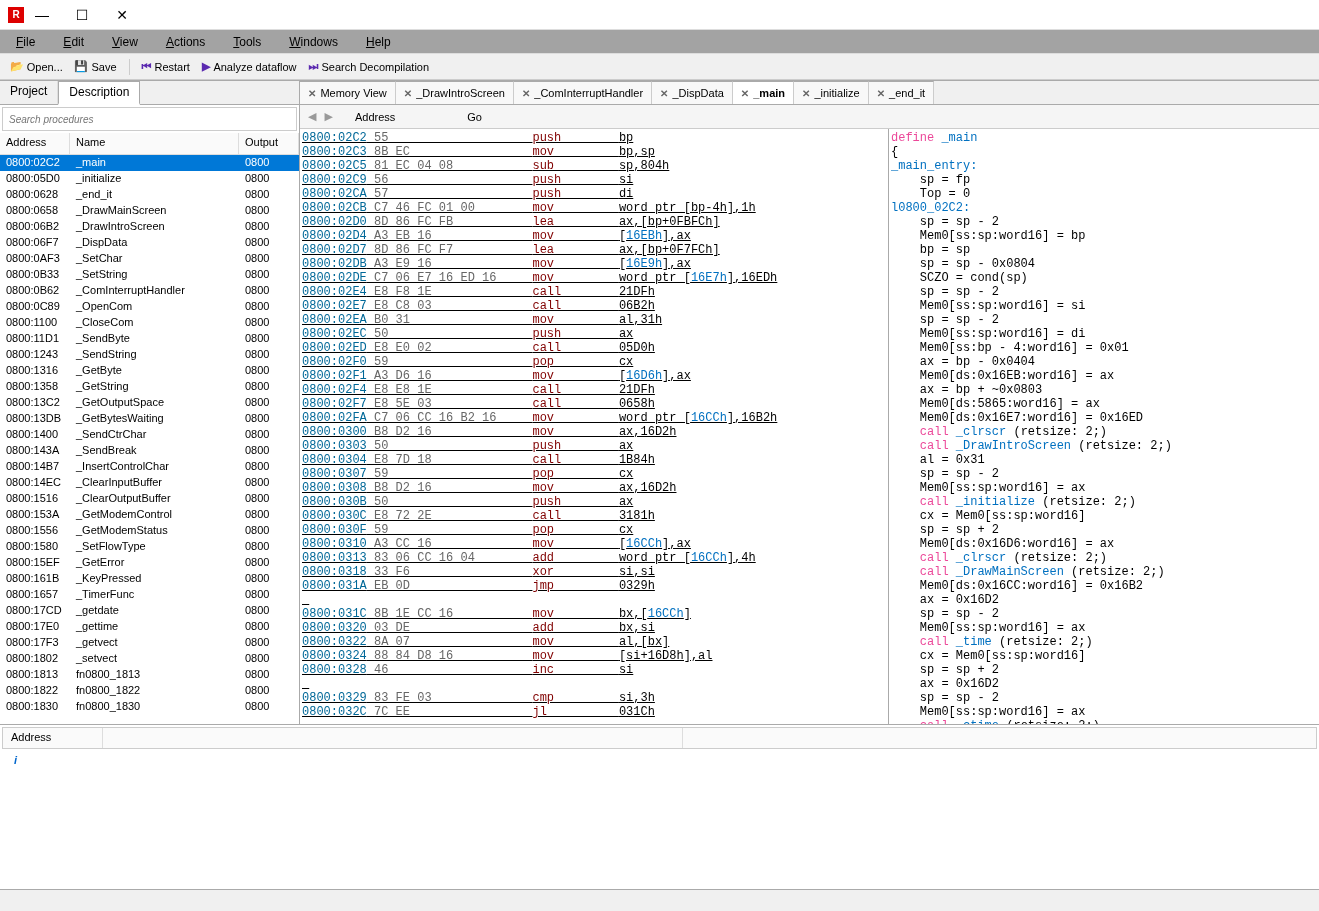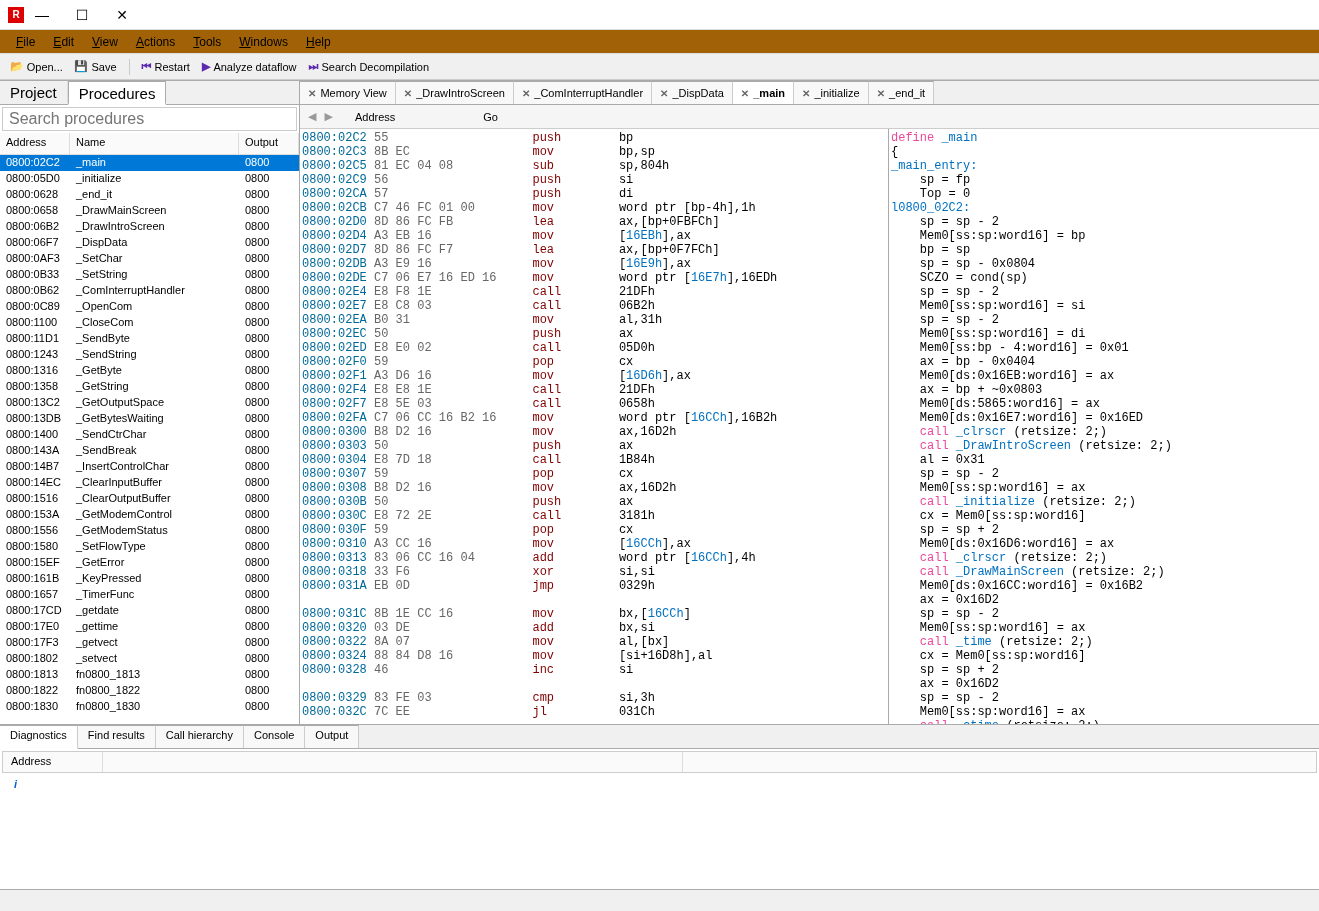--- a/index.html
+++ b/index.html
@@ -2,52 +2,52 @@
 <html><head>
 <meta charset="utf-8">
 <style>
 * { box-sizing: border-box; margin: 0; padding: 0; }
 body { font-family: "Segoe UI", Tahoma, sans-serif; font-size: 12px; background: #f0f0f0; height: 911px; width: 1319px; overflow: hidden; display: flex; flex-direction: column; }
 .title-bar { height: 30px; background: #fff; display: flex; align-items: center; padding: 0 8px; border-bottom: 1px solid #ddd; }
 .title-bar .app-icon { width: 16px; height: 16px; background: #d00; margin-right: 6px; font-size: 10px; color: #fff; display: flex; align-items: center; justify-content: center; font-weight: bold; }
 .title-bar .title { flex: 1; font-size: 12px; }
 .win-btns { display: flex; gap: 16px; }
 .win-btn { width: 24px; font-size: 14px; text-align: center; cursor: default; }
-.menu-bar { height: 24px; background: #a16207; display: flex; align-items: center; padding: 0 8px; gap: 2px; border-bottom: 1px solid #ddd; }
+.menu-bar { height: 24px; background: #a3a3a3; display: flex; align-items: center; padding: 0 8px; gap: 12px; border-bottom: 1px solid #ddd; }
 .menu-item { padding: 2px 8px; }
 .menu-item span.u { text-decoration: underline; }
 .toolbar { height: 26px; background: #f0f0f0; display: flex; align-items: center; padding: 0 6px; gap: 4px; border-bottom: 1px solid #ccc; }
 .tb-btn { display: flex; align-items: center; gap: 3px; padding: 2px 4px; font-size: 11px; }
 .tb-btn .icon { font-size: 11px; }
 .tb-sep { width: 1px; height: 16px; background: #ccc; margin: 0 4px; }
 .main-area { flex: 1; display: flex; overflow: hidden; border-top: 1px solid #aaa; }
 .left-panel { width: 300px; display: flex; flex-direction: column; background: #fff; border-right: 1px solid #aaa; }
 .left-tabs { height: 24px; display: flex; background: #f0f0f0; border-bottom: 1px solid #aaa; }
-.left-tab { padding: 3px 10px; font-size: 15px; border-right: 1px solid #ddd; }
+.left-tab { padding: 3px 10px; font-size: 12px; border-right: 1px solid #ddd; }
 .left-tab.active { background: #fff; border-bottom: 2px solid #fff; margin-bottom: -1px; border-top: 1px solid #aaa; border-left: 1px solid #aaa; border-right: 1px solid #aaa; }
 .search-box { height: 24px; border: 1px solid #ccc; margin: 2px; }
-.search-box input { width: 100%; height: 100%; border: none; outline: none; padding: 0 6px; font-size: 16px; color: #888; }
+.search-box input { width: 100%; height: 100%; border: none; outline: none; padding: 0 6px; font-size: 10px; color: #888; font-style: italic; }
 .proc-header { height: 22px; display: flex; background: #fff; border-bottom: 1px solid #ddd; font-size: 11px; }
 .proc-header > div { border-right: 1px solid #ddd; padding: 3px 6px; background: #fafafa; font-weight: normal; }
 .col-addr { width: 70px; }
 .col-name { flex: 1; }
 .col-seg { width: 60px; text-align: left; }
 .proc-list { flex: 1; overflow-y: auto; }
 .proc-row { height: 16px; display: flex; font-size: 11px; }
 .proc-row.selected { background: #0078d7; color: #fff; }
 .proc-row > div { padding: 1px 6px; overflow: hidden; white-space: nowrap; }
 .right-panel { flex: 1; display: flex; flex-direction: column; overflow: hidden; }
 .doc-tabs { height: 24px; display: flex; background: #f0f0f0; border-bottom: 1px solid #aaa; overflow: hidden; }
 .doc-tab { display: flex; align-items: center; gap: 4px; padding: 2px 8px; font-size: 11px; border-right: 1px solid #ccc; border-top: 1px solid #aaa; background: #f8f8f8; }
 .doc-tab.active { background: #fff; border-bottom: 1px solid #fff; margin-bottom: -1px; font-weight: bold; }
 .doc-tab .close-x { font-size: 10px; color: #666; font-weight: bold; }
 .nav-bar { height: 24px; display: flex; align-items: center; gap: 8px; padding: 0 8px; background: #f5f5f5; border-bottom: 1px solid #ccc; font-size: 11px; }
 .nav-arrow { color: #999; font-size: 11px; }
 .code-area { flex: 1; display: flex; overflow: hidden; }
-.disasm-panel { flex: 1; overflow: auto; background: #fff; font-family: "Consolas", "Courier New", monospace; font-size: 12px; white-space: pre; line-height: 14px; padding: 2px; border-right: 1px solid #aaa; }
+.disasm-panel { flex: 1; overflow: auto; background: #fff; font-family: "Consolas", "Courier New", monospace; font-size: 12px; white-space: pre; line-height: 14px; padding: 2px; border-right: 1px solid #aaa; text-decoration: underline; }
 .pseudo-panel { width: 430px; overflow: auto; background: #fff; font-family: "Consolas", "Courier New", monospace; font-size: 12px; white-space: pre; line-height: 14px; padding: 2px; }
 .addr-c { color: #006898; }
 .byte-c { color: #666; }
 .mnem-c { color: #800000; }
 .kw-c { color: #ec4899; }
 .link-c { color: #0070c0; }
 .fn-c { color: #0070c0; }
 .bottom-panel { height: 165px; background: #fff; border-top: 1px solid #aaa; display: flex; flex-direction: column; }
 .bottom-tabs { height: 24px; display: flex; border-bottom: 1px solid #aaa; background: #f0f0f0; }
 .bottom-tab { padding: 3px 10px; font-size: 11px; border-right: 1px solid #ccc; border-top: 1px solid #aaa; background: #f8f8f8; }
@@ -105,21 +105,21 @@
       <span class="icon" style="color:#5b2ab0;font-weight:bold">⏭</span>
       <span>Search Decompilation</span>
     </div>
 </div>
 
 <div class="main-area">
 
   <div class="left-panel">
     <div class="left-tabs">
       <div class="left-tab">Project</div>
-      <div class="left-tab active">Procedures</div>
+      <div class="left-tab active">Description</div>
     </div>
     <div class="search-box">
       <input type="text" placeholder="Search procedures" style="">
     </div>
     <div class="proc-header">
       <div class="col-addr">Address</div>
       <div class="col-name">Name</div>
       <div class="col-seg">Output</div>
     </div>
     <div class="proc-list">
@@ -329,37 +329,30 @@
         </div>
         <div class="doc-tab">
           <span class="close-x">✕</span>
           <span>_end_it</span>
         </div>
       </div>
     <div class="nav-bar">
       <span class="nav-arrow">◀</span>
       <span class="nav-arrow">▶</span>
       <span style="margin-left:14px">Address</span>
-      <span style="margin-left:80px">Go</span>
+      <span style="margin-left:64px">Go</span>
     </div>
     <div class="code-area">
       <div class="disasm-panel"><div><span class="addr-c">0800:02C2</span> <span class="byte-c">55                    </span><span class="mnem-c">push        </span>bp</div><div><span class="addr-c">0800:02C3</span> <span class="byte-c">8B EC                 </span><span class="mnem-c">mov         </span>bp,sp</div><div><span class="addr-c">0800:02C5</span> <span class="byte-c">81 EC 04 08           </span><span class="mnem-c">sub         </span>sp,804h</div><div><span class="addr-c">0800:02C9</span> <span class="byte-c">56                    </span><span class="mnem-c">push        </span>si</div><div><span class="addr-c">0800:02CA</span> <span class="byte-c">57                    </span><span class="mnem-c">push        </span>di</div><div><span class="addr-c">0800:02CB</span> <span class="byte-c">C7 46 FC 01 00        </span><span class="mnem-c">mov         </span>word ptr [bp-4h],1h</div><div><span class="addr-c">0800:02D0</span> <span class="byte-c">8D 86 FC FB           </span><span class="mnem-c">lea         </span>ax,[bp+0FBFCh]</div><div><span class="addr-c">0800:02D4</span> <span class="byte-c">A3 EB 16              </span><span class="mnem-c">mov         </span>[<span class="link-c">16EBh</span>],ax</div><div><span class="addr-c">0800:02D7</span> <span class="byte-c">8D 86 FC F7           </span><span class="mnem-c">lea         </span>ax,[bp+0F7FCh]</div><div><span class="addr-c">0800:02DB</span> <span class="byte-c">A3 E9 16              </span><span class="mnem-c">mov         </span>[<span class="link-c">16E9h</span>],ax</div><div><span class="addr-c">0800:02DE</span> <span class="byte-c">C7 06 E7 16 ED 16     </span><span class="mnem-c">mov         </span>word ptr [<span class="link-c">16E7h</span>],16EDh</div><div><span class="addr-c">0800:02E4</span> <span class="byte-c">E8 F8 1E              </span><span class="mnem-c">call        </span>21DFh</div><div><span class="addr-c">0800:02E7</span> <span class="byte-c">E8 C8 03              </span><span class="mnem-c">call        </span>06B2h</div><div><span class="addr-c">0800:02EA</span> <span class="byte-c">B0 31                 </span><span class="mnem-c">mov         </span>al,31h</div><div><span class="addr-c">0800:02EC</span> <span class="byte-c">50                    </span><span class="mnem-c">push        </span>ax</div><div><span class="addr-c">0800:02ED</span> <span class="byte-c">E8 E0 02              </span><span class="mnem-c">call        </span>05D0h</div><div><span class="addr-c">0800:02F0</span> <span class="byte-c">59                    </span><span class="mnem-c">pop         </span>cx</div><div><span class="addr-c">0800:02F1</span> <span class="byte-c">A3 D6 16              </span><span class="mnem-c">mov         </span>[<span class="link-c">16D6h</span>],ax</div><div><span class="addr-c">0800:02F4</span> <span class="byte-c">E8 E8 1E              </span><span class="mnem-c">call        </span>21DFh</div><div><span class="addr-c">0800:02F7</span> <span class="byte-c">E8 5E 03              </span><span class="mnem-c">call        </span>0658h</div><div><span class="addr-c">0800:02FA</span> <span class="byte-c">C7 06 CC 16 B2 16     </span><span class="mnem-c">mov         </span>word ptr [<span class="link-c">16CCh</span>],16B2h</div><div><span class="addr-c">0800:0300</span> <span class="byte-c">B8 D2 16              </span><span class="mnem-c">mov         </span>ax,16D2h</div><div><span class="addr-c">0800:0303</span> <span class="byte-c">50                    </span><span class="mnem-c">push        </span>ax</div><div><span class="addr-c">0800:0304</span> <span class="byte-c">E8 7D 18              </span><span class="mnem-c">call        </span>1B84h</div><div><span class="addr-c">0800:0307</span> <span class="byte-c">59                    </span><span class="mnem-c">pop         </span>cx</div><div><span class="addr-c">0800:0308</span> <span class="byte-c">B8 D2 16              </span><span class="mnem-c">mov         </span>ax,16D2h</div><div><span class="addr-c">0800:030B</span> <span class="byte-c">50                    </span><span class="mnem-c">push        </span>ax</div><div><span class="addr-c">0800:030C</span> <span class="byte-c">E8 72 2E              </span><span class="mnem-c">call        </span>3181h</div><div><span class="addr-c">0800:030F</span> <span class="byte-c">59                    </span><span class="mnem-c">pop         </span>cx</div><div><span class="addr-c">0800:0310</span> <span class="byte-c">A3 CC 16              </span><span class="mnem-c">mov         </span>[<span class="link-c">16CCh</span>],ax</div><div><span class="addr-c">0800:0313</span> <span class="byte-c">83 06 CC 16 04        </span><span class="mnem-c">add         </span>word ptr [<span class="link-c">16CCh</span>],4h</div><div><span class="addr-c">0800:0318</span> <span class="byte-c">33 F6                 </span><span class="mnem-c">xor         </span>si,si</div><div><span class="addr-c">0800:031A</span> <span class="byte-c">EB 0D                 </span><span class="mnem-c">jmp         </span>0329h</div><div>&nbsp;</div><div><span class="addr-c">0800:031C</span> <span class="byte-c">8B 1E CC 16           </span><span class="mnem-c">mov         </span>bx,[<span class="link-c">16CCh</span>]</div><div><span class="addr-c">0800:0320</span> <span class="byte-c">03 DE                 </span><span class="mnem-c">add         </span>bx,si</div><div><span class="addr-c">0800:0322</span> <span class="byte-c">8A 07                 </span><span class="mnem-c">mov         </span>al,[bx]</div><div><span class="addr-c">0800:0324</span> <span class="byte-c">88 84 D8 16           </span><span class="mnem-c">mov         </span>[si+16D8h],al</div><div><span class="addr-c">0800:0328</span> <span class="byte-c">46                    </span><span class="mnem-c">inc         </span>si</div><div>&nbsp;</div><div><span class="addr-c">0800:0329</span> <span class="byte-c">83 FE 03              </span><span class="mnem-c">cmp         </span>si,3h</div><div><span class="addr-c">0800:032C</span> <span class="byte-c">7C EE                 </span><span class="mnem-c">jl          </span>031Ch</div><div>&nbsp;</div></div>
       <div class="pseudo-panel"><div><span class="kw-c">define </span><span class="link-c">_main</span></div><div>{</div><div><span class="link-c">_main_entry:</span></div><div>    sp = fp</div><div>    Top = 0</div><div><span class="link-c">l0800_02C2:</span></div><div>    sp = sp - 2</div><div>    Mem0[ss:sp:word16] = bp</div><div>    bp = sp</div><div>    sp = sp - 0x0804</div><div>    SCZO = cond(sp)</div><div>    sp = sp - 2</div><div>    Mem0[ss:sp:word16] = si</div><div>    sp = sp - 2</div><div>    Mem0[ss:sp:word16] = di</div><div>    Mem0[ss:bp - 4:word16] = 0x01</div><div>    ax = bp - 0x0404</div><div>    Mem0[ds:0x16EB:word16] = ax</div><div>    ax = bp + ~0x0803</div><div>    Mem0[ds:5865:word16] = ax</div><div>    Mem0[ds:0x16E7:word16] = 0x16ED</div><div><span class="kw-c">    call </span><span class="fn-c">_clrscr</span> (retsize: 2;)</div><div><span class="kw-c">    call </span><span class="fn-c">_DrawIntroScreen</span> (retsize: 2;)</div><div>    al = 0x31</div><div>    sp = sp - 2</div><div>    Mem0[ss:sp:word16] = ax</div><div><span class="kw-c">    call </span><span class="fn-c">_initialize</span> (retsize: 2;)</div><div>    cx = Mem0[ss:sp:word16]</div><div>    sp = sp + 2</div><div>    Mem0[ds:0x16D6:word16] = ax</div><div><span class="kw-c">    call </span><span class="fn-c">_clrscr</span> (retsize: 2;)</div><div><span class="kw-c">    call </span><span class="fn-c">_DrawMainScreen</span> (retsize: 2;)</div><div>    Mem0[ds:0x16CC:word16] = 0x16B2</div><div>    ax = 0x16D2</div><div>    sp = sp - 2</div><div>    Mem0[ss:sp:word16] = ax</div><div><span class="kw-c">    call </span><span class="fn-c">_time</span> (retsize: 2;)</div><div>    cx = Mem0[ss:sp:word16]</div><div>    sp = sp + 2</div><div>    ax = 0x16D2</div><div>    sp = sp - 2</div><div>    Mem0[ss:sp:word16] = ax</div><div><span class="kw-c">    call </span><span class="fn-c">_ctime</span> (retsize: 2;)</div></div>
     </div>
   </div>
 </div>
 
 <div class="bottom-panel">
-  <div class="bottom-tabs">
-      <div class="bottom-tab active">Diagnostics</div>
-      <div class="bottom-tab">Find results</div>
-      <div class="bottom-tab">Call hierarchy</div>
-      <div class="bottom-tab">Console</div>
-      <div class="bottom-tab">Output</div>
-    </div>
   <div class="bottom-content">
     <div class="diag-header">
       <div class="diag-col1">Address</div>
       <div style="width:580px"></div>
     </div>
     <div class="diag-list">
         <div class="diag-row">
           <div class="diag-col1" style="color:#06c;font-weight:bold;font-style:italic">&nbsp;&nbsp;i</div>
         </div>
       </div>

